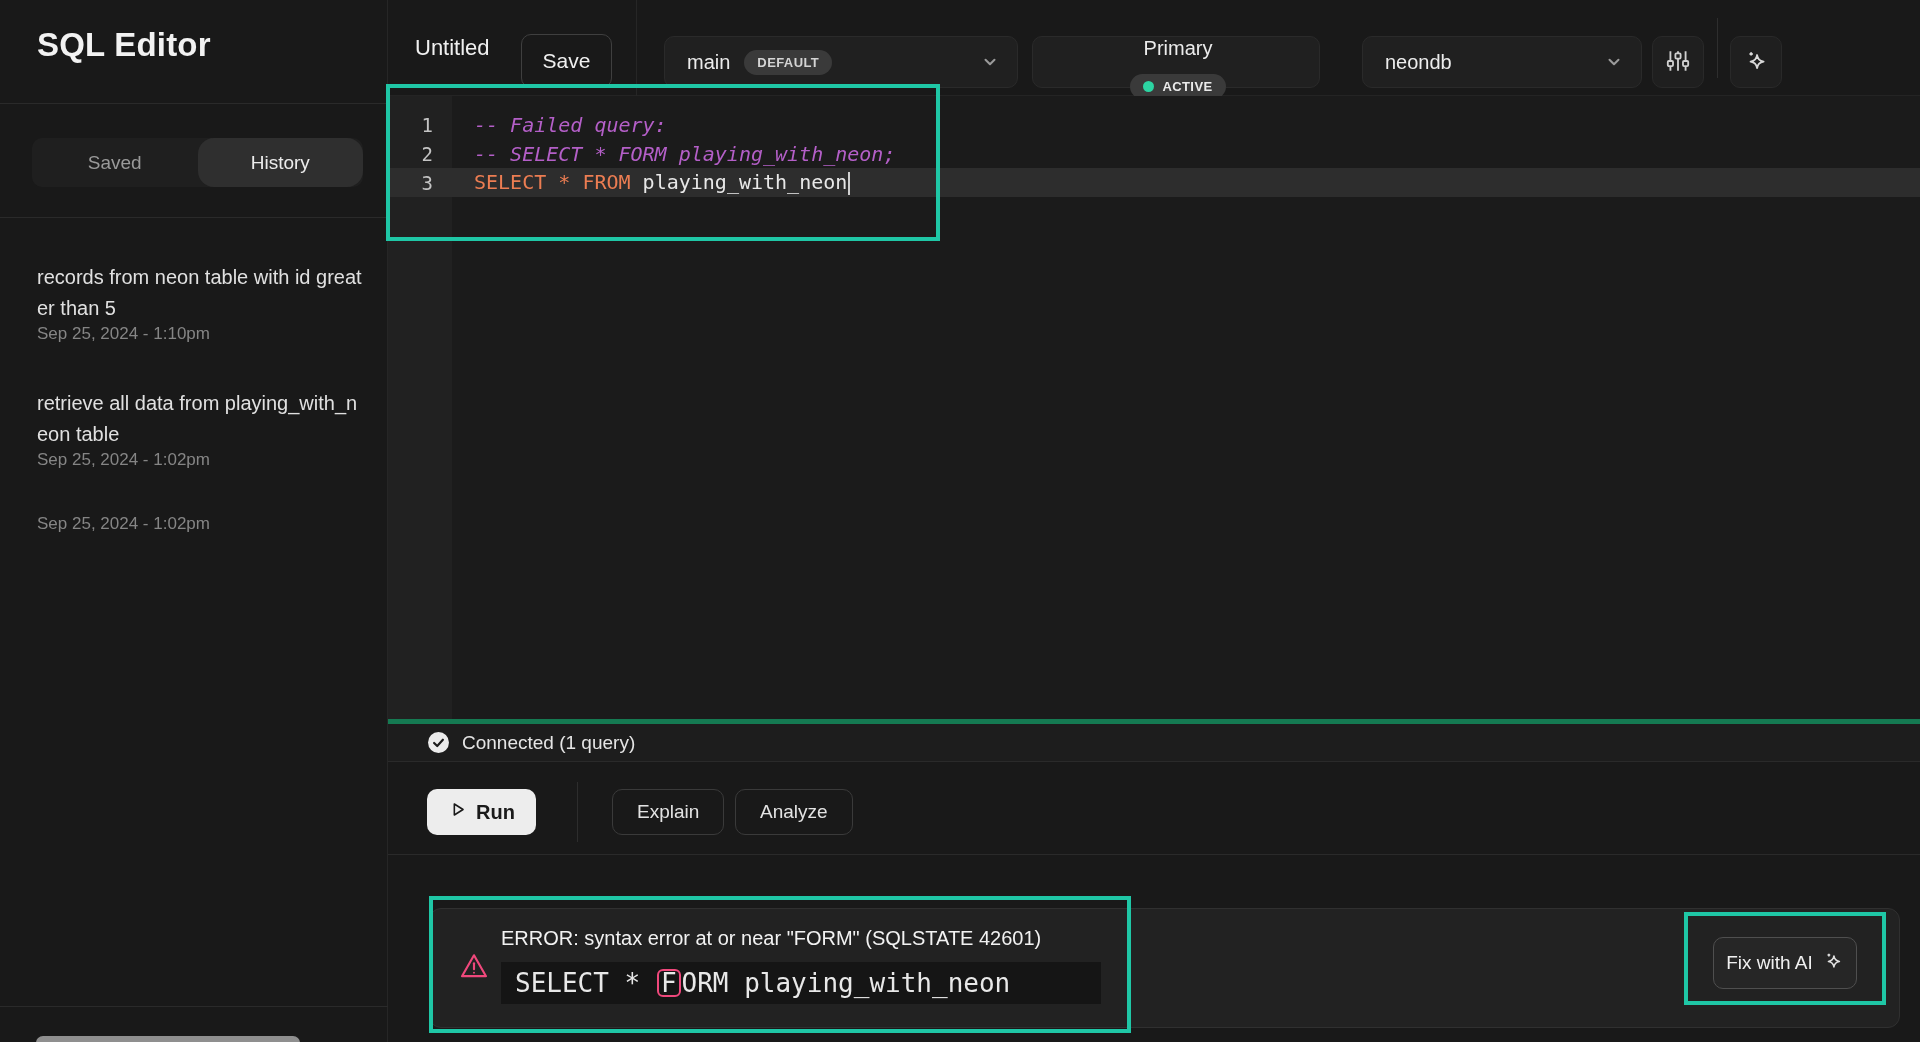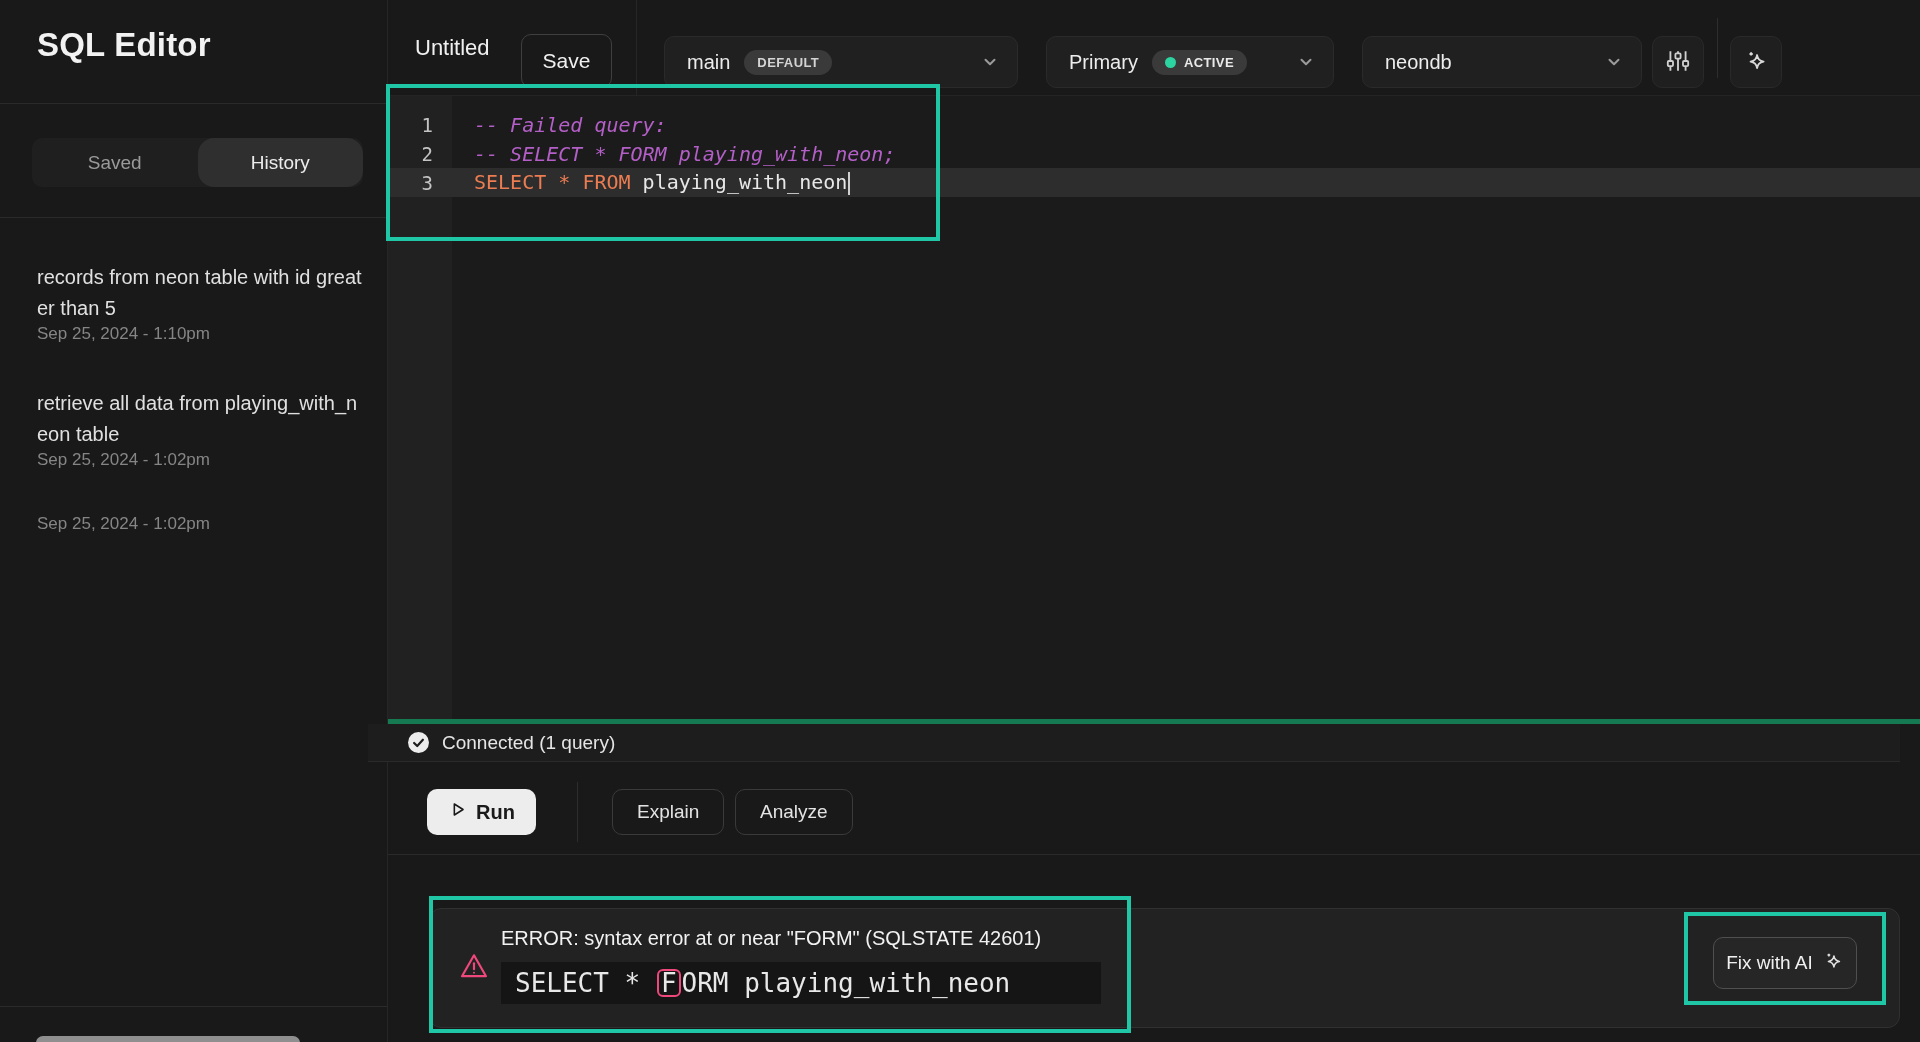--- a/index.html
+++ b/index.html
@@ -22,21 +22,21 @@
   .hist-time { font-size:17px; color:#858585; }
   .sb-bottom-bar { position:absolute; left:36px; top:1036px; width:264px; height:14px; border-radius:7px; background:#8f8f8f; }
   
   .topbar { position:absolute; left:388px; top:0; width:1532px; height:96px; background:#191919; border-bottom:1px solid #242424; }
   .doc-title { position:absolute; left:27px; top:0; height:96px; display:flex; align-items:center; font-size:22px; color:#f0f0f0; }
   .save-btn { position:absolute; left:133px; top:34px; width:91px; height:54px; border:1px solid #3f3f3f; border-radius:10px; background:transparent; display:flex; align-items:center; justify-content:center; font-size:21px; color:#f0f0f0; cursor:pointer; }
   .tb-vdiv { position:absolute; top:0; width:1px; height:96px; background:#262626; }
   .v1 { left:248px; } 
   .v2 { left:1329px; top:18px; height:60px; background:#2e2e2e; }
   .dropdown { position:absolute; top:36px; height:52px; background:#202020; border:1px solid #2a2a2a; border-radius:10px; display:flex; align-items:center; padding:0 18px 0 22px; gap:14px; cursor:pointer; }
-  .dd1 { left:276px; width:354px; } .dd2 { left:658px; width:288px; } .dd3 { left:974px; width:280px; }
+  .dd1 { left:276px; width:354px; } .dd2 { left:644px; width:288px;flex-direction:column; } .dd3 { left:974px; width:280px; }
   .dd-name { font-size:20px; color:#ececec; }
   .badge { background:#3a3a3a; border-radius:999px; padding:5px 13px; font-size:13px; font-weight:bold; letter-spacing:.4px; color:#d4d4d4; display:flex; align-items:center; gap:8px; }
   .dot { width:11px; height:11px; border-radius:50%; background:#2cd4a2; }
   .badge.active-badge { color:#eaeaea; }
   .chev { margin-left:auto; display:flex; }
   .icon-btn { position:absolute; top:36px; width:52px; height:52px; background:#1f1f1f; border:1px solid #292929; border-radius:10px; display:flex; align-items:center; justify-content:center; cursor:pointer; }
   .ib1 { left:1264px; } .ib2 { left:1342px; }
   
   .editor { position:absolute; left:388px; top:96px; width:1532px; height:623px; background:#1b1b1b; }
   .gutter { position:absolute; left:0; top:0; width:64px; height:100%; background:#212121; }
@@ -44,21 +44,21 @@
   .ed-line { position:relative; height:29px; display:flex; align-items:center; font-family:"DejaVu Sans Mono", monospace; font-size:20px; }
   .ed-line.active { background:#2d2d2d; }
   .ln-num { width:64px; padding-right:19px; text-align:right; color:#c4c4c4; font-size:19px; flex:none; }
   .ln-code { padding-left:22px; white-space:pre; }
   .tok-comment { color:#b45fc8; font-style:italic;margin-top:12px; }
   .tok-keyword { color:#ec7d52; }
   .tok-plain { color:#e8e8e8; }
   .cursor { display:inline-block; width:2px; height:23px; background:#cfcfcf; vertical-align:middle; margin-left:1px; }
   
   .green-divider { position:absolute; left:388px; top:719px; width:1532px; height:5px; background:#157a52; cursor:row-resize; }
-  .statusbar { position:absolute; left:368px; top:724px; width:1532px; height:38px; background:#1d1d1d; border-bottom:1px solid #2a2a2a; display:flex; align-items:center; }
+  .statusbar { position:absolute; left:388px; top:724px; width:1532px; height:38px; background:#1d1d1d; border-bottom:1px solid #2a2a2a; display:flex; align-items:center; }
   .statusbar .check { margin-left:39px; display:flex; }
   .status-text { margin-left:12px; font-size:19px; color:#e5e5e5; }
   .actionbar { position:absolute; left:388px; top:770px; width:1532px; height:85px; background:#191919; border-bottom:1px solid #2a2a2a; }
   .run-btn { position:absolute; left:39px; top:19px; width:109px; height:46px; background:#ededed; border:none; border-radius:10px; display:flex; align-items:center; justify-content:center; gap:9px; font-size:20px; font-weight:bold; color:#1a1a1a; cursor:pointer; }
   .ab-vdiv { position:absolute; left:189px; top:12px; width:1px; height:60px; background:#2d2d2d; }
   .ghost-btn { position:absolute; top:19px; height:46px; background:transparent; border:1px solid #3a3a3a; border-radius:10px; font-size:19px; color:#e3e3e3; cursor:pointer; padding:0 24px; }
   .explain-btn { left:224px; } .analyze-btn { left:347px; }
   
   .results { position:absolute; left:388px; top:855px; width:1532px; height:187px; background:#191919; }
   .error-card { position:absolute; left:41px; top:53px; width:1471px; height:120px; background:#222222; border:1px solid #303030; border-radius:12px; }

